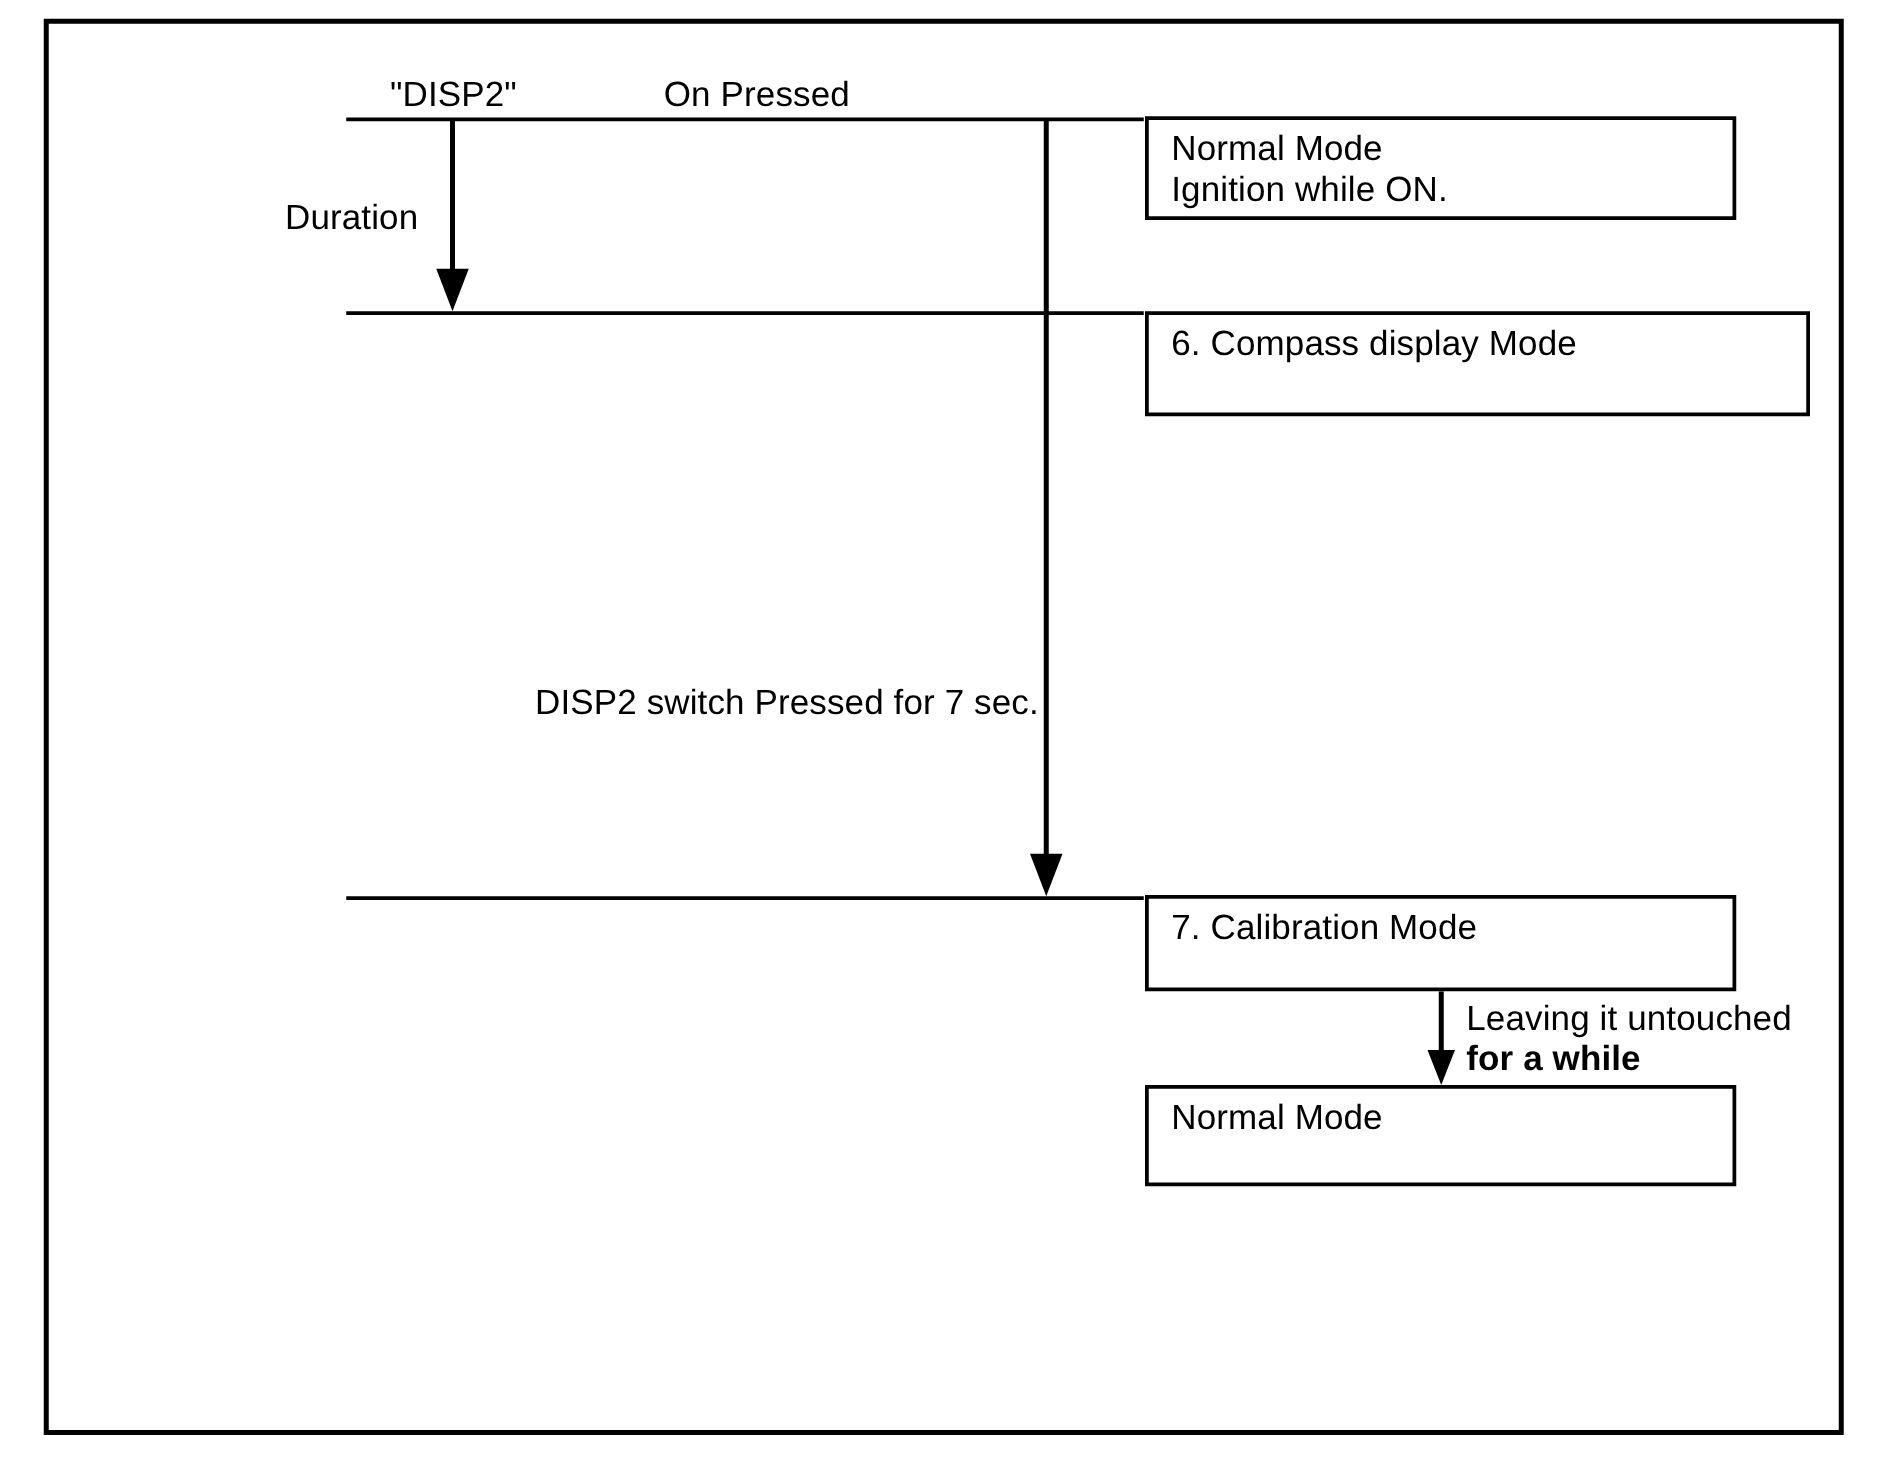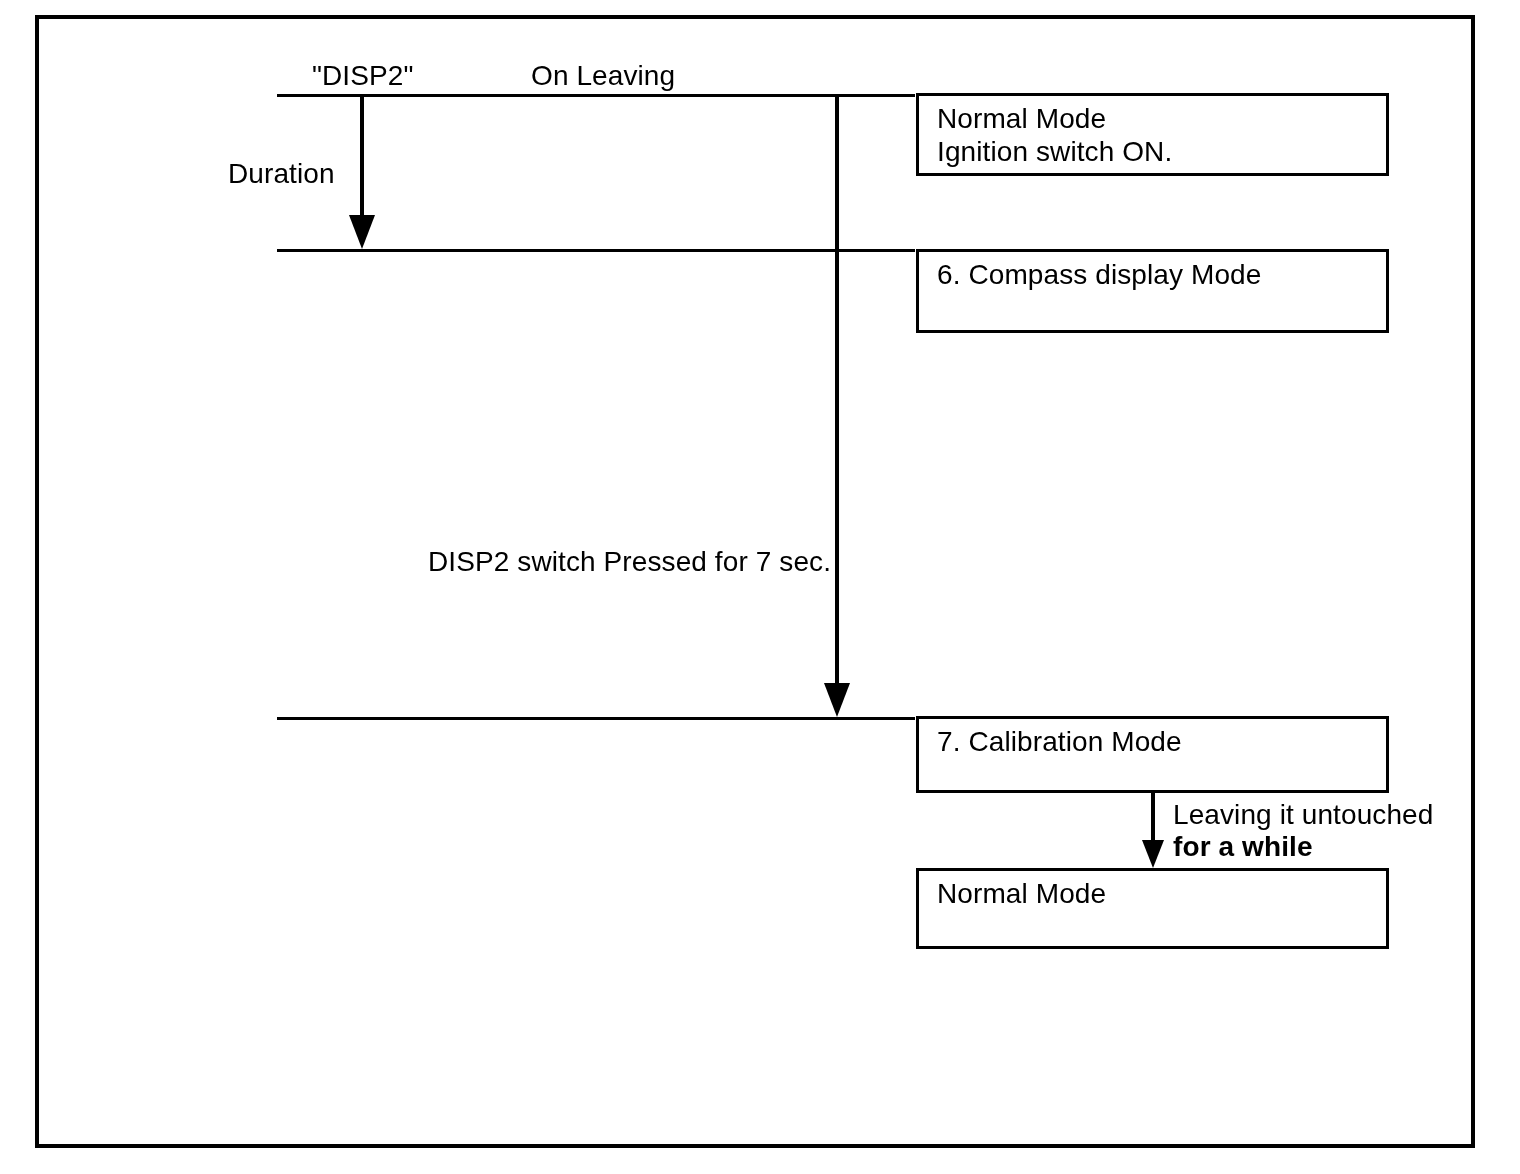--- a/index.html
+++ b/index.html
@@ -101,36 +101,36 @@
   <div class="arrowhead" style="left:349px; top:215px;"></div>
 
   <div class="vstem" style="left:835px; top:95px; height:589px;"></div>
   <div class="arrowhead" style="left:824px; top:683px;"></div>
 
   <div class="vstem-thin" style="left:1151px; top:793px; height:50px;"></div>
   <div class="arrowhead small" style="left:1142px; top:840px;"></div>
 
   <div class="label" style="left:312px; top:60px;">"DISP2"</div>
 
-  <div class="label" style="left:531px; top:60px;">On Leaving</div>
+  <div class="label" style="left:531px; top:60px;">On Pressed</div>
 
   <div class="label" style="left:228px; top:158px;">Duration</div>
 
   <div class="label" style="left:428px; top:546px;">DISP2 switch Pressed for 7 sec.</div>
 
   <div class="label" style="left:1173px; top:799px;">Leaving it untouched</div>
 
   <div class="label" style="left:1173px; top:831px;font-weight:bold;">for a while</div>
 
   <div class="modebox" style="left:916px; top:93px; width:473px; height:83px;">
     <span class="boxline" style="top:8px;">Normal Mode</span>
-    <span class="boxline" style="top:41px;">Ignition switch ON.</span>
+    <span class="boxline" style="top:41px;">Ignition while ON.</span>
   </div>
 
-  <div class="modebox" style="left:916px; top:249px; width:473px; height:84px;">
+  <div class="modebox" style="left:916px; top:249px; width:532px; height:84px;">
     <span class="boxline" style="top:8px;">6. Compass display Mode</span>
   </div>
 
   <div class="modebox" style="left:916px; top:716px; width:473px; height:77px;">
     <span class="boxline" style="top:8px;">7. Calibration Mode</span>
   </div>
 
   <div class="modebox" style="left:916px; top:868px; width:473px; height:81px;">
     <span class="boxline" style="top:8px;">Normal Mode</span>
   </div>

